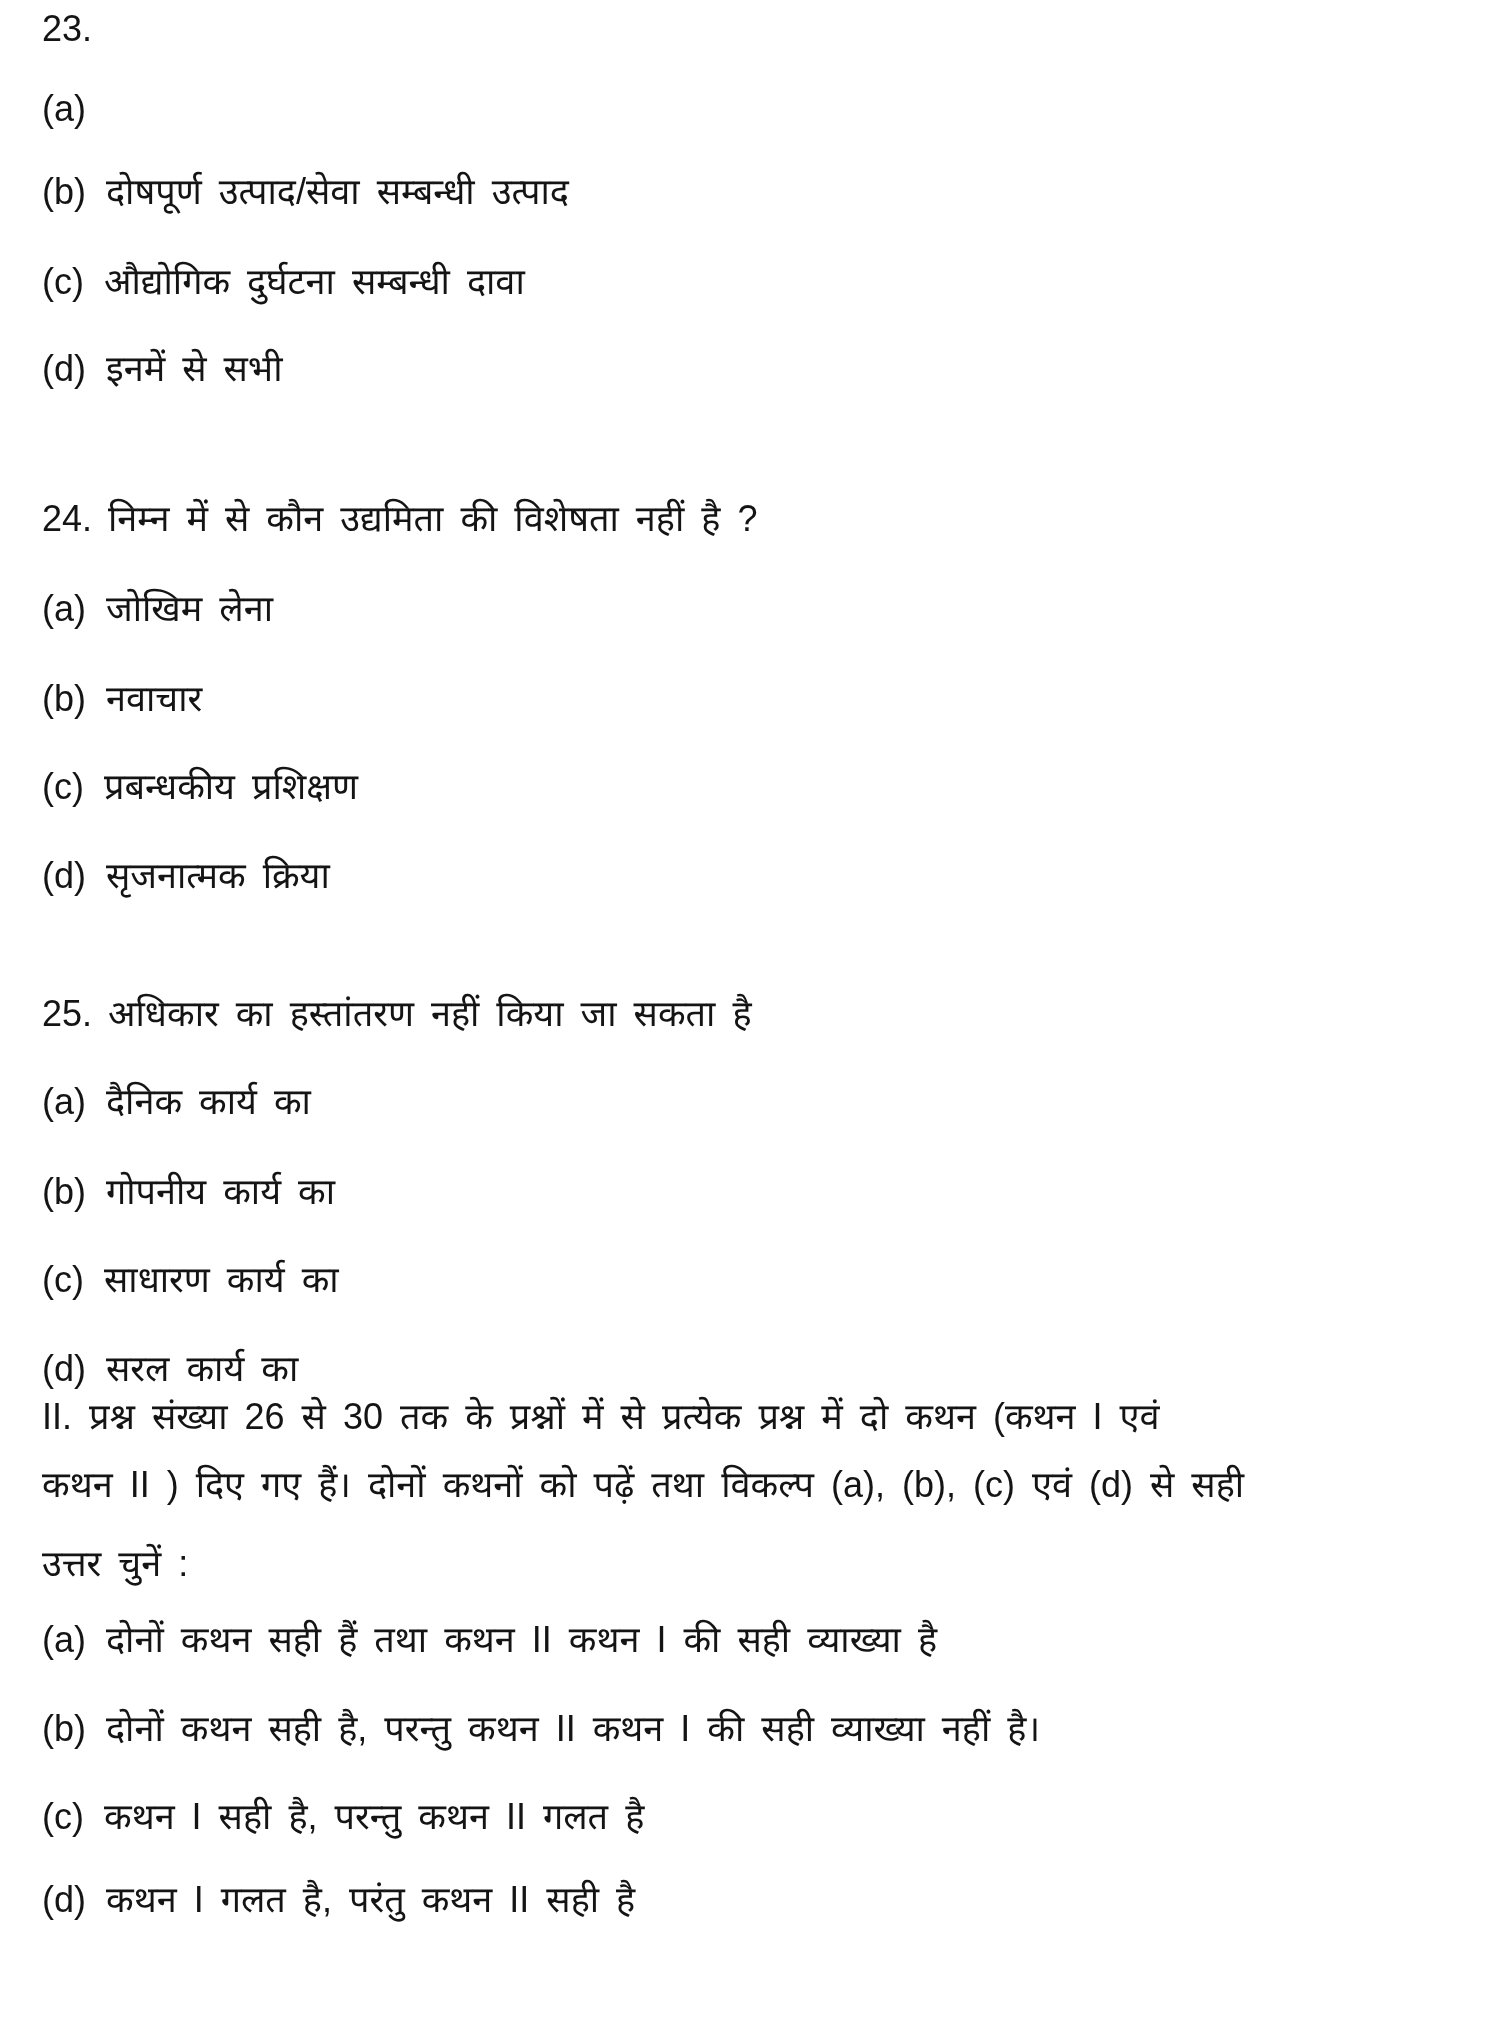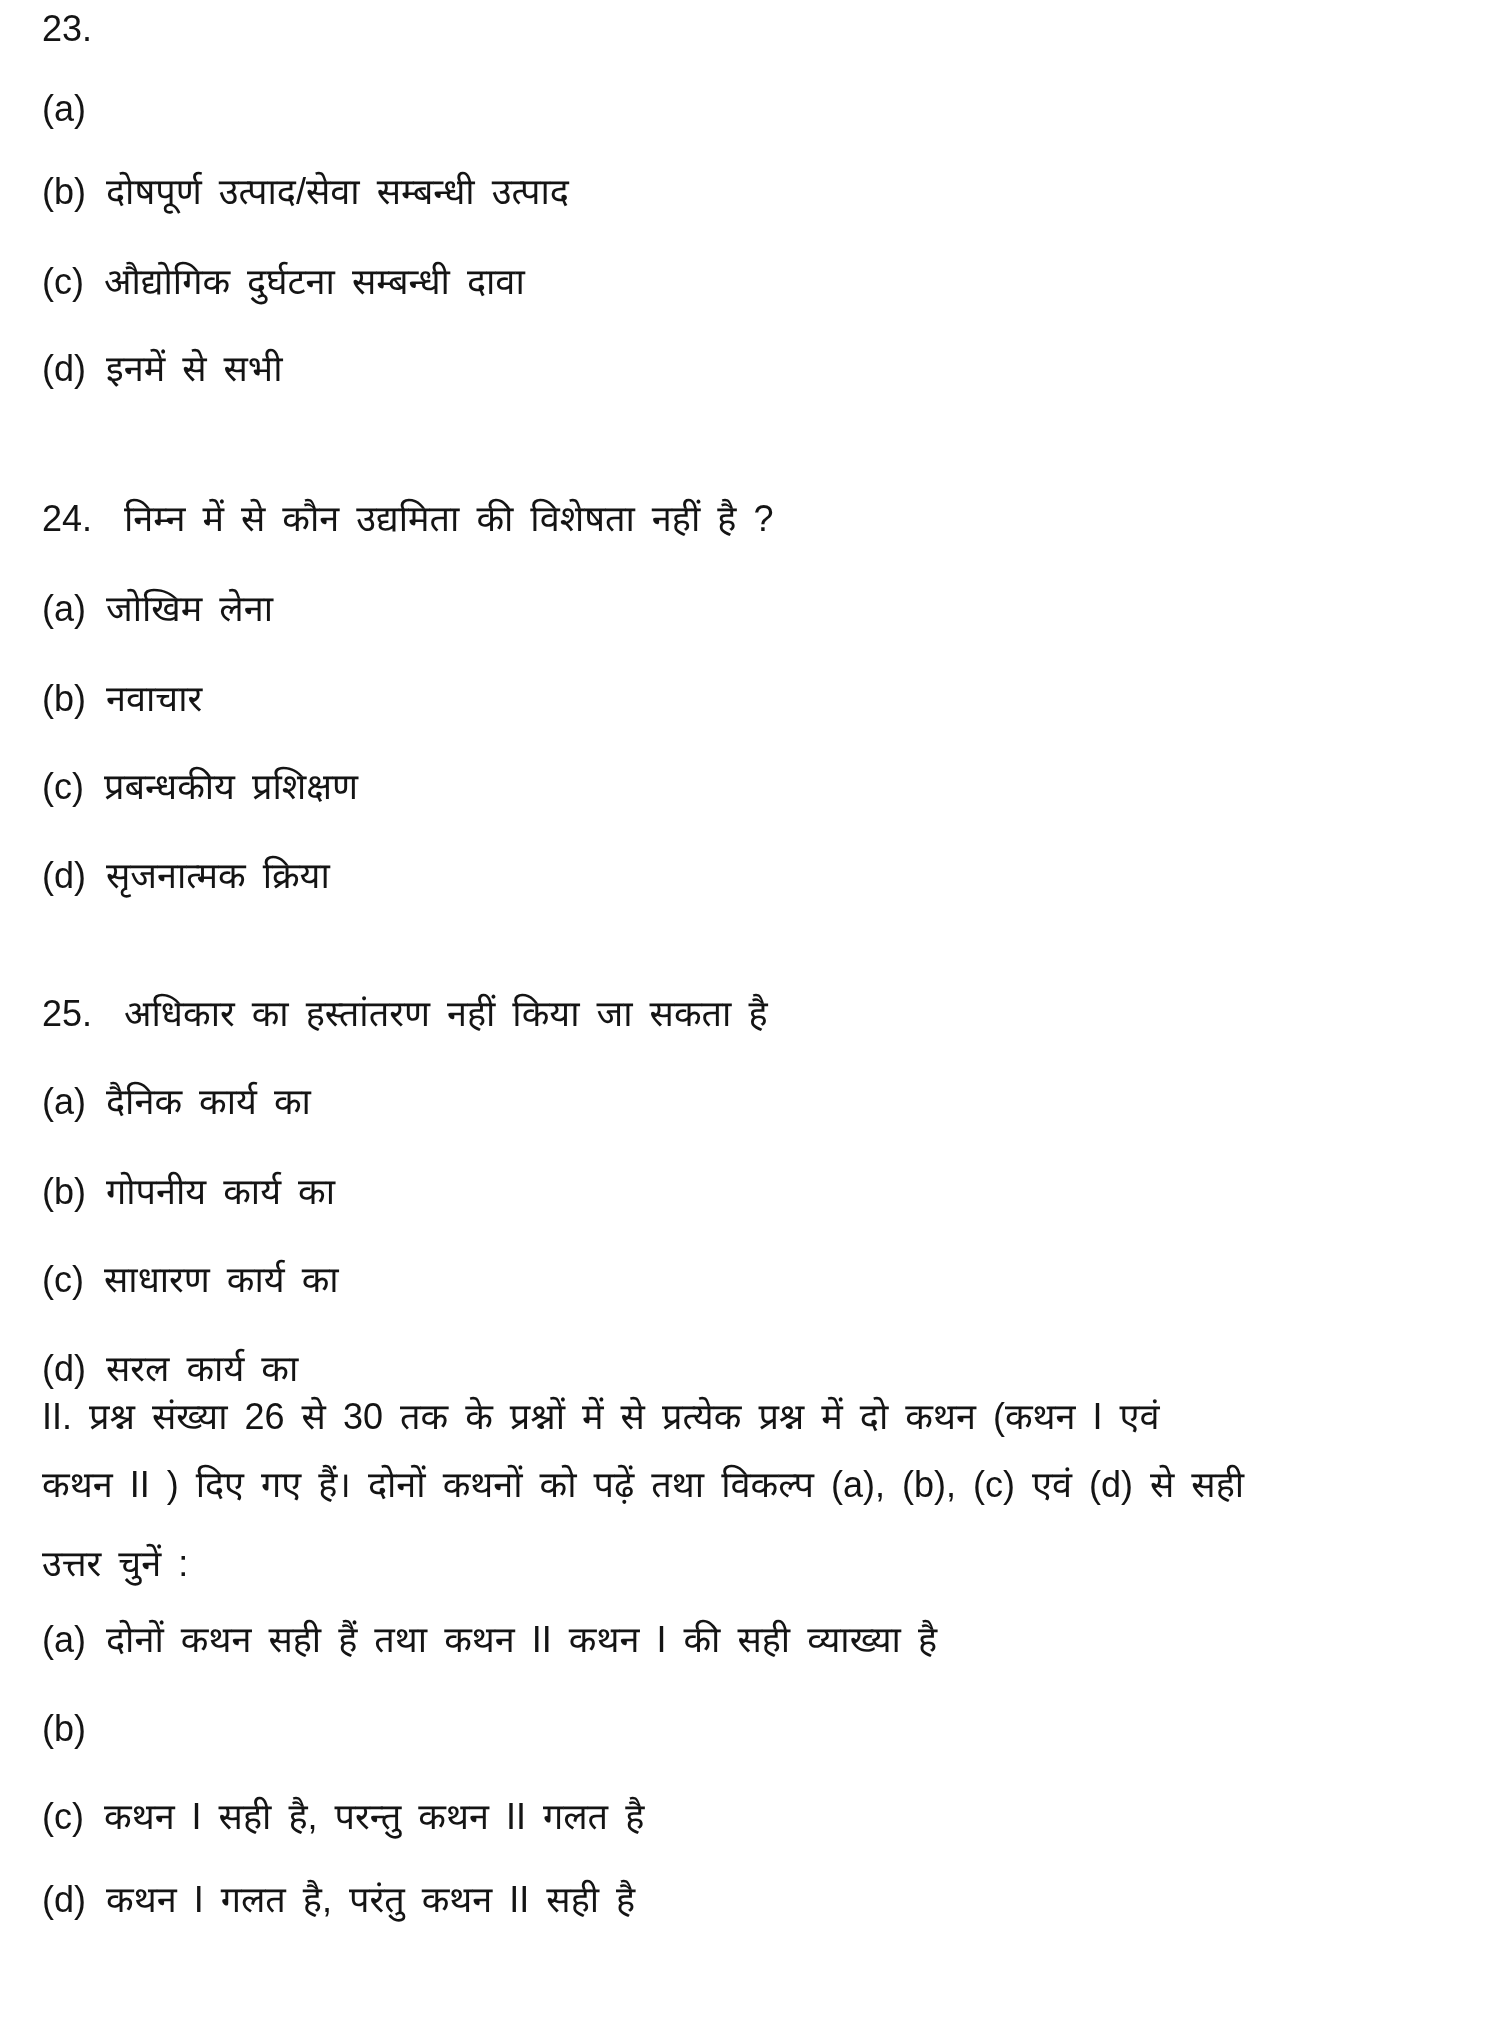--- a/index.html
+++ b/index.html
@@ -20,21 +20,21 @@
     line-height: 48px;
     word-spacing: 7px;
     white-space: nowrap;
   }
   .para-line {
     display: block;
     line-height: 48px;
     word-spacing: 7px;
     white-space: nowrap;
   }
-  .qnum   { flex: 0 0 auto; margin-right: 32px; }
+  .qnum   { flex: 0 0 auto; margin-right: 16px; }
   .olabel { flex: 0 0 auto; margin-right: 20px; }
   .qtext, .otext { flex: 0 0 auto; }
 </style>
 </head>
 <body>
 
 <div class="line">
   <span class="qnum">23.</span>
 </div>
 <div class="line" style="margin-top:32px">
@@ -98,20 +98,21 @@
 <div class="para-line" style="">II. प्रश्न संख्या 26 से 30 तक के प्रश्नों में से प्रत्येक प्रश्न में दो कथन (कथन I एवं</div>
 <div class="para-line" style="margin-top:20px">कथन II ) दिए गए हैं। दोनों कथनों को पढ़ें तथा विकल्प (a), (b), (c) एवं (d) से सही</div>
 <div class="para-line" style="margin-top:31px">उत्तर चुनें :</div>
 
 <div class="line" style="margin-top:28px">
   <span class="olabel">(a)</span>
   <span class="otext">दोनों कथन सही हैं तथा कथन II कथन I की सही व्याख्या है</span>
 </div>
 <div class="line" style="margin-top:41px">
   <span class="olabel">(b)</span>
+  <span class="otext">दोनों कथन सही है, परन्तु कथन II कथन I की सही व्याख्या नहीं है।</span>
 </div>
 <div class="line" style="margin-top:40px">
   <span class="olabel">(c)</span>
   <span class="otext">कथन I सही है, परन्तु कथन II गलत है</span>
 </div>
 <div class="line" style="margin-top:35px">
   <span class="olabel">(d)</span>
   <span class="otext">कथन I गलत है, परंतु कथन II सही है</span>
 </div>
 

